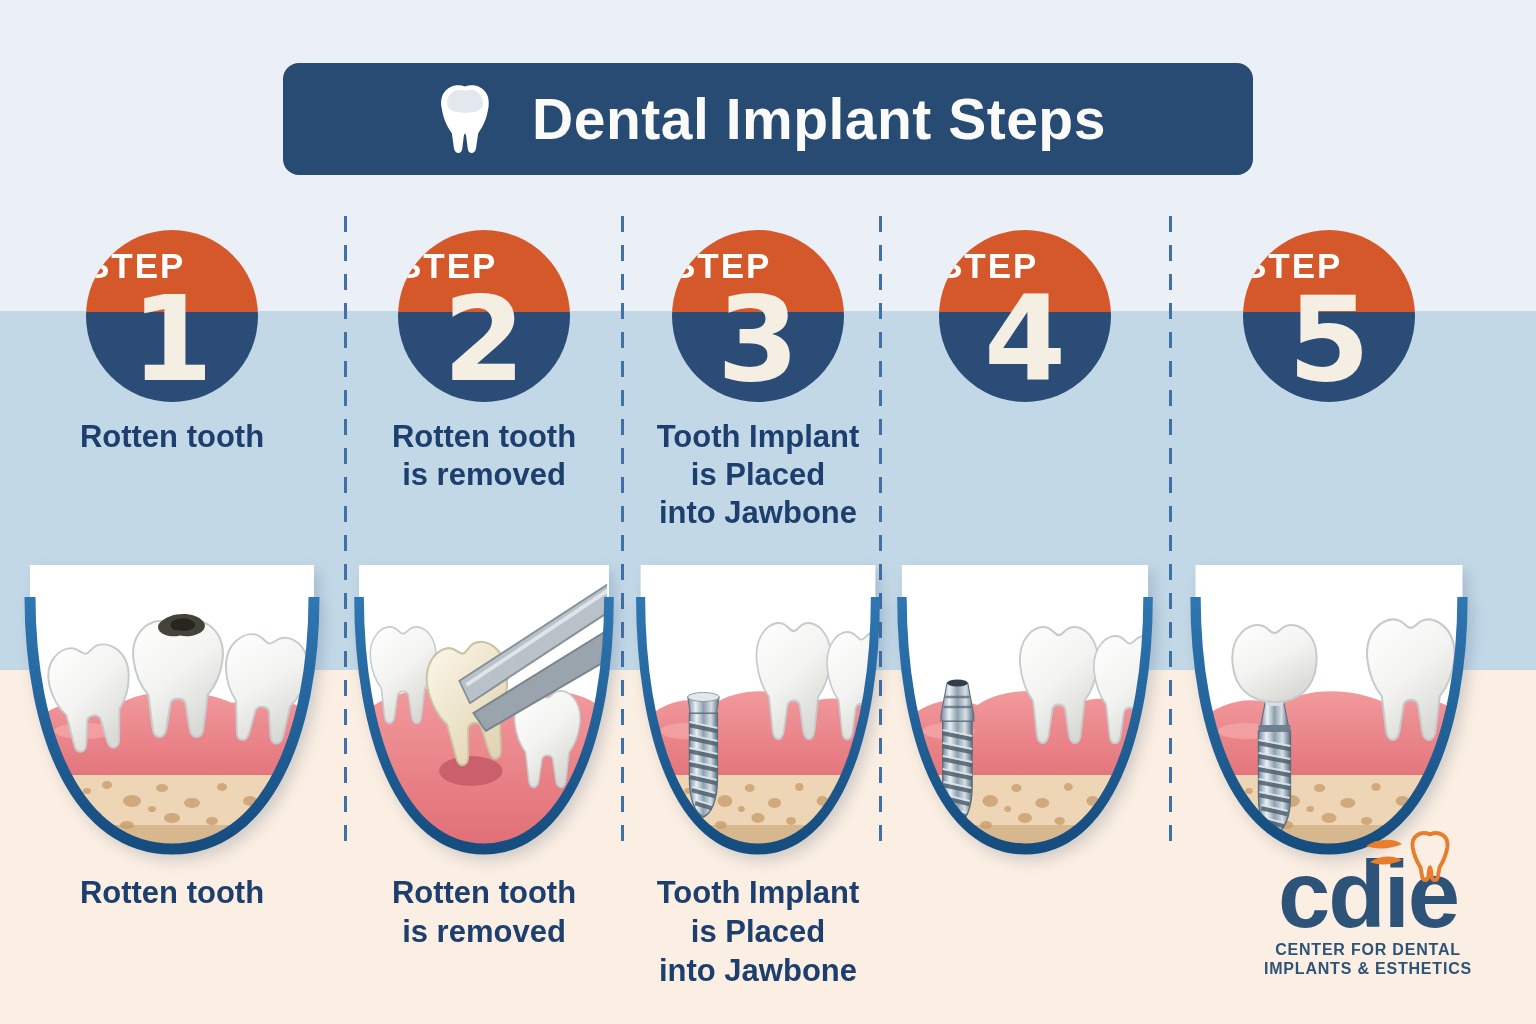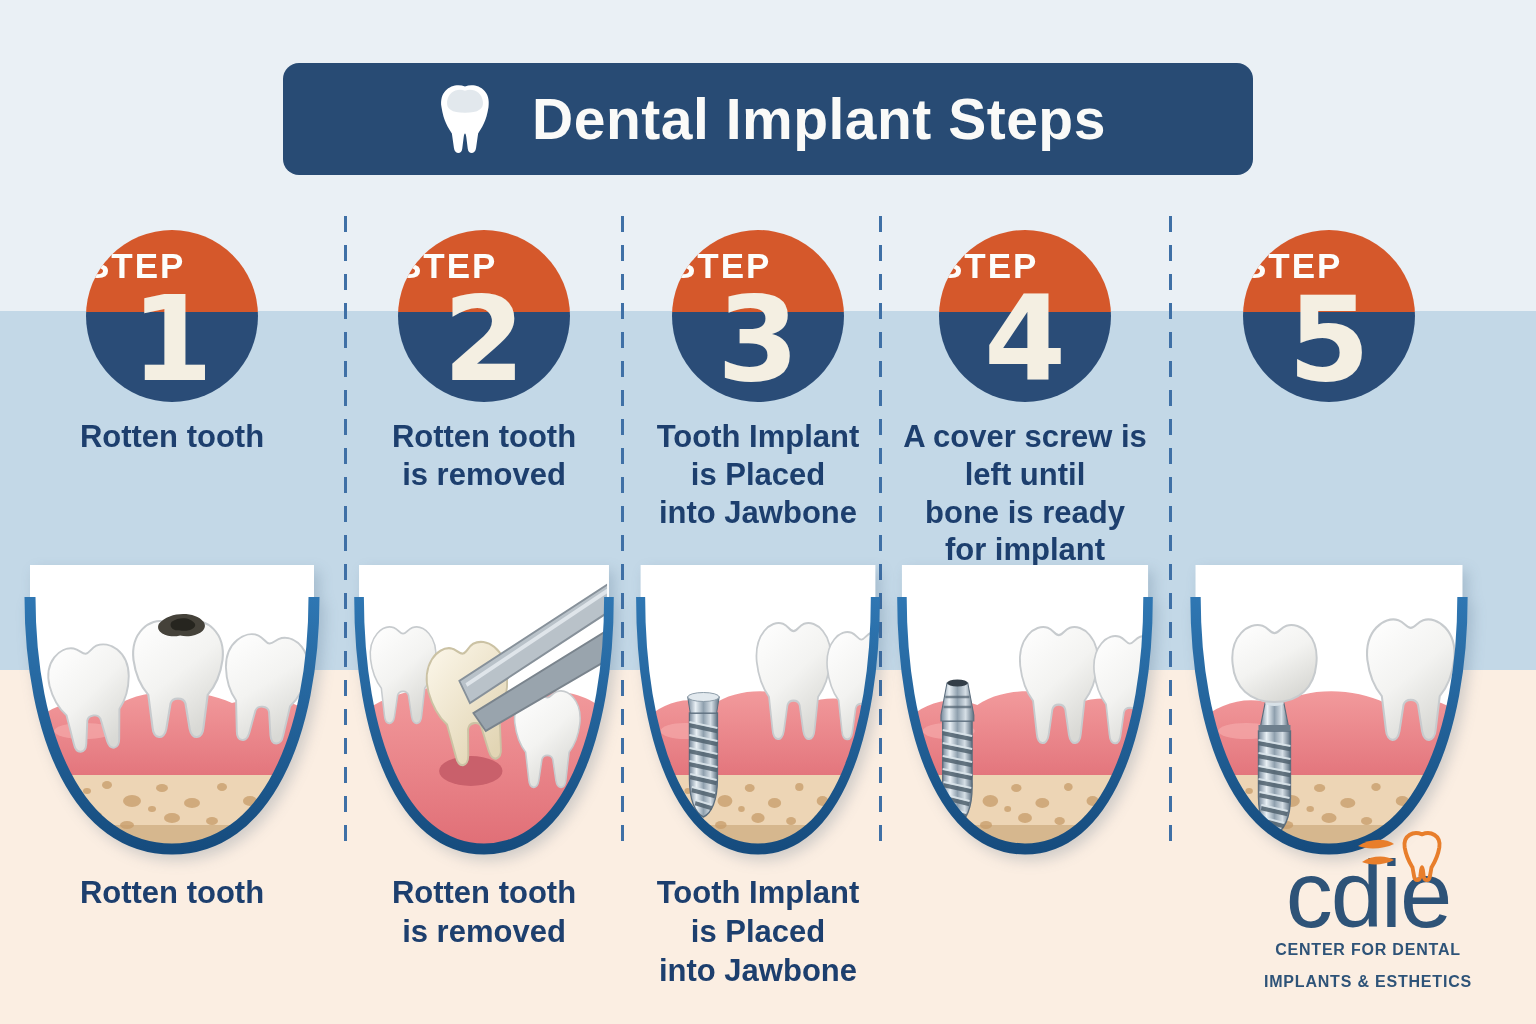--- a/index.html
+++ b/index.html
@@ -55,21 +55,21 @@
   .illus svg{width:100%;height:100%;display:block;filter:drop-shadow(5px 6px 7px rgba(40,70,100,.20));}
   .caption{
     position:absolute;top:656px;left:-10px;right:-10px;margin:0;text-align:center;
     white-space:pre-line;color:#1D3F6E;font-size:31px;font-weight:bold;line-height:1.25;
   }
 
   
   .logo{position:absolute;left:1248px;top:852px;width:240px;text-align:center;}
   .logo-mark{position:relative;display:inline-block;line-height:.92;}
   .logo-word{
-    font-size:94px;font-weight:normal;color:#2E5378;letter-spacing:-2px;
+    font-size:94px;font-weight:bold;color:#2E5378;letter-spacing:-2px;
     font-family:"Liberation Sans", sans-serif;
   }
   .logo-tooth{position:absolute;top:-24px;right:2px;width:52px;height:56px;}
   .logo-swoosh{position:absolute;top:-16px;right:54px;width:40px;height:36px;}
   .logo-line{
     color:#2E5378;font-weight:bold;font-size:16px;letter-spacing:.8px;margin-top:3px;
   }
 </style>
 </head>
 <body>
@@ -282,24 +282,20 @@
 into Jawbone</p>
   </section>
 
   <section class="col" style="left:895px;width:260px;">
     <div class="step-circle">
       <div class="half-top"></div>
       <div class="half-bottom"></div>
       <span class="step-word">STEP</span>
       <span class="step-num">4</span>
     </div>
-    <p class="heading">A cover screw is
-left until
-bone is ready
-for implant</p>
     <div class="illus">
       <svg viewBox="0 0 300 292" preserveAspectRatio="none">
         <use href="#uWhite" fill="#FFFFFF"></use>
         <g clip-path="url(#uclip)">
           <use href="#gumBone"></use>
           <g transform="translate(72,158)">
             <use href="#implantScrew"></use>
             <use href="#coverCap"></use>
           </g>
           <use href="#molarPath" fill="url(#tg)" stroke="#C7CBCE" stroke-width="2" transform="translate(136,52) scale(1.06)"></use>
@@ -340,16 +336,16 @@
       <svg class="logo-swoosh" viewBox="0 0 40 36">
         <path d="M2,10 C14,2 30,2 38,8 C28,13 12,14 2,10 Z" fill="#E87E2B"></path>
         <path d="M6,26 C16,19 30,19 38,24 C29,29 14,30 6,26 Z" fill="#E87E2B"></path>
       </svg>
       <svg class="logo-tooth" viewBox="0 0 60 64">
         <path d="M10,22 C8,8 20,3 30,7 C40,3 52,8 50,22 C48,34 44,40 41,45 L39,56 C38,61 33,61 32,56 L31,48 C30,44 30,44 29,48 L28,56 C27,61 22,61 21,56 L19,45 C16,40 12,34 10,22 Z" fill="none" stroke="#E87E2B" stroke-width="4.5" stroke-linejoin="round"></path>
       </svg>
       <span class="logo-word">cdie</span>
     </div>
     <div class="logo-line">CENTER FOR DENTAL</div>
-    <div class="logo-line" style="margin-top:14px">IMPLANTS &amp; ESTHETICS</div>
+    <div class="logo-line" style="margin-top:1px">IMPLANTS &amp; ESTHETICS</div>
   </div>
 
 </div>
 
 </body></html>

